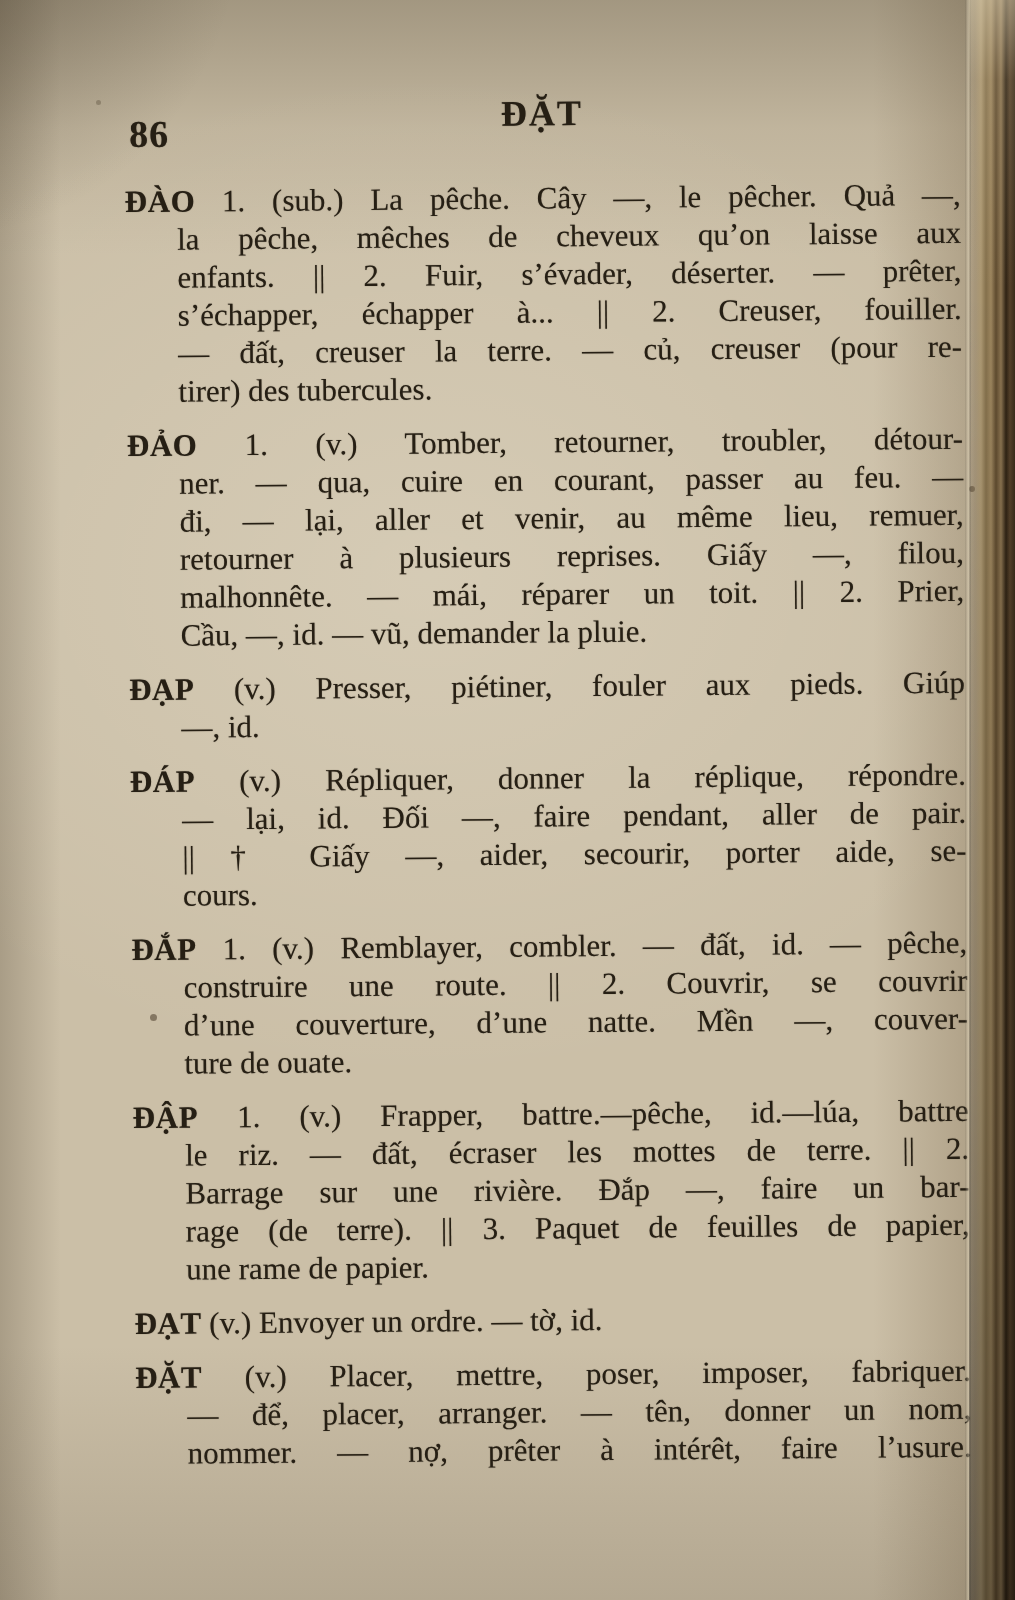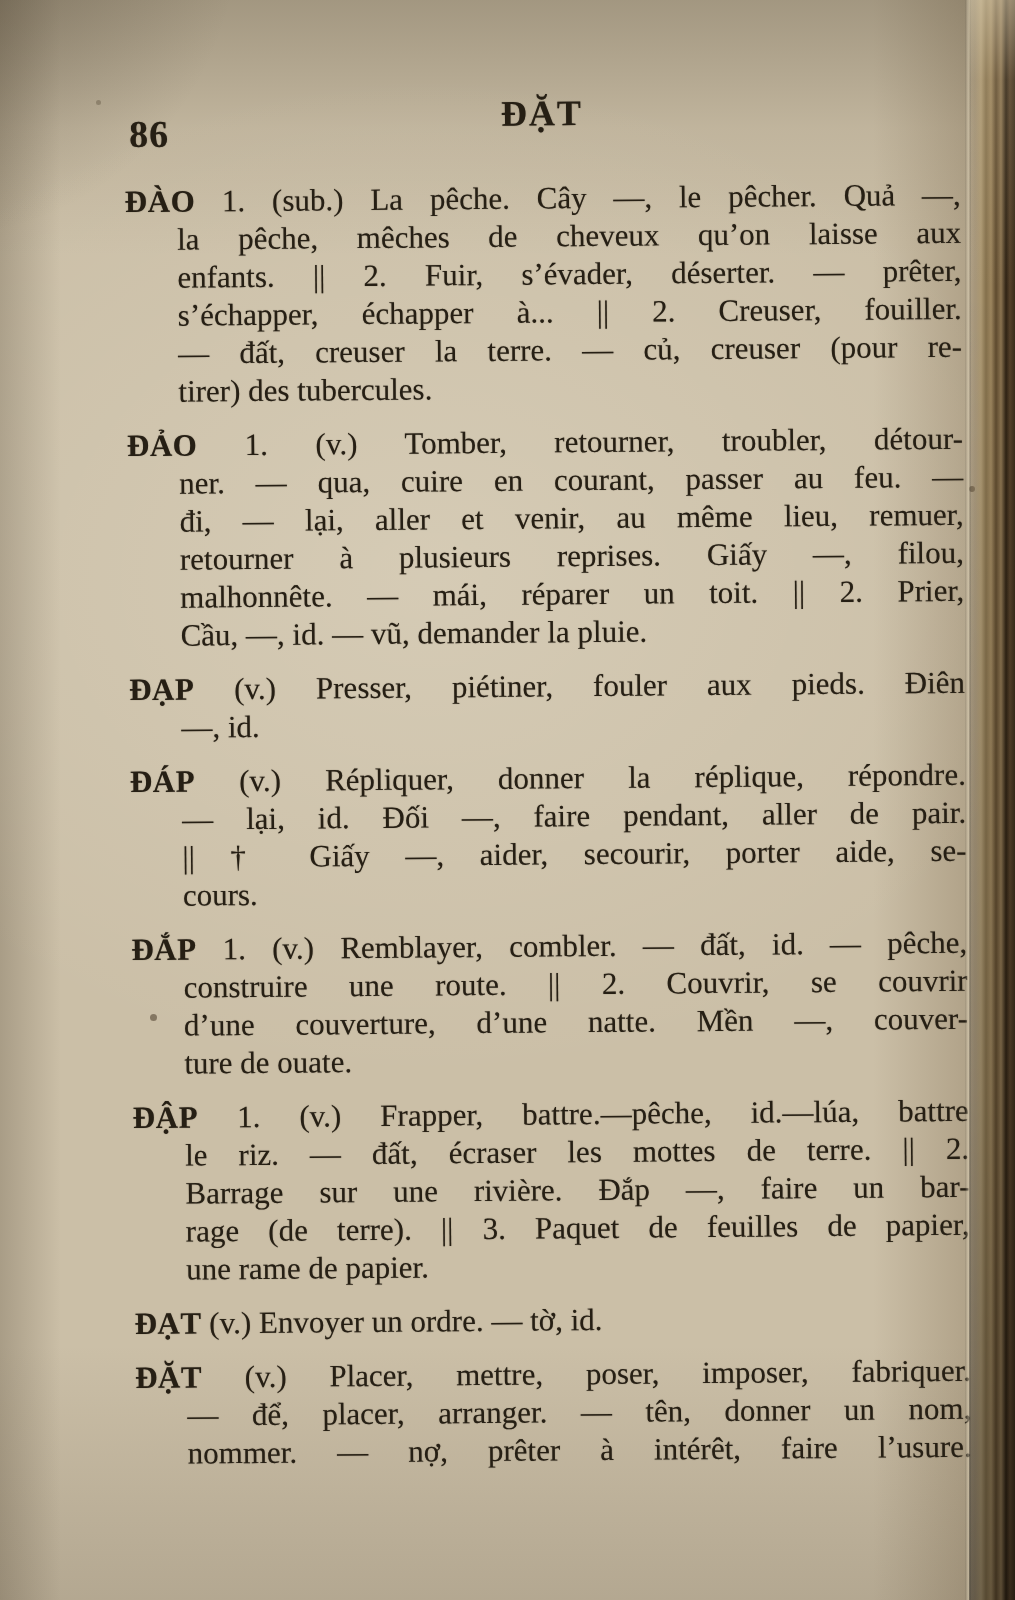--- a/index.html
+++ b/index.html
@@ -136,21 +136,21 @@
         </div>
         <div class="entry">
           <div class="line first just"><span class="headword">ĐẢO</span><span class="roman"> 1. (v.) Tomber, retourner, troubler, détour-</span></div>
           <div class="line just"><span class="roman">ner. — </span><span class="italic">qua</span><span class="roman">, cuire en courant, passer au feu. —</span></div>
           <div class="line just"><span class="italic">đi</span><span class="roman">, — </span><span class="italic">lại</span><span class="roman">, aller et venir, au même lieu, remuer,</span></div>
           <div class="line just"><span class="roman">retourner à plusieurs reprises. </span><span class="italic">Giấy</span><span class="roman"> —, filou,</span></div>
           <div class="line just"><span class="roman">malhonnête. — </span><span class="italic">mái</span><span class="roman">, réparer un toit. || 2. Prier,</span></div>
           <div class="line"><span class="italic">Cầu</span><span class="roman">, —, id. — </span><span class="italic">vũ</span><span class="roman">, demander la pluie.</span></div>
         </div>
         <div class="entry">
-          <div class="line first just"><span class="headword">ĐẠP</span><span class="roman"> (v.) Presser, piétiner, fouler aux pieds. </span><span class="italic">Điên</span></div>
+          <div class="line first just"><span class="headword">ĐẠP</span><span class="roman"> (v.) Presser, piétiner, fouler aux pieds. </span><span class="italic">Giúp</span></div>
           <div class="line"><span class="roman">—, id.</span></div>
         </div>
         <div class="entry">
           <div class="line first just"><span class="headword">ĐÁP</span><span class="roman"> (v.) Répliquer, donner la réplique, répondre.</span></div>
           <div class="line just"><span class="roman">— </span><span class="italic">lại</span><span class="roman">, id. </span><span class="italic">Đối</span><span class="roman"> —, faire pendant, aller de pair.</span></div>
           <div class="line just"><span class="roman">|| † </span><span class="italic">Giấy</span><span class="roman"> —, aider, secourir, porter aide, se-</span></div>
           <div class="line"><span class="roman">cours.</span></div>
         </div>
         <div class="entry">
           <div class="line first just"><span class="headword">ĐẮP</span><span class="roman"> 1. (v.) Remblayer, combler. — </span><span class="italic">đất</span><span class="roman">, id. — </span><span class="italic">pêche</span><span class="roman">,</span></div>

